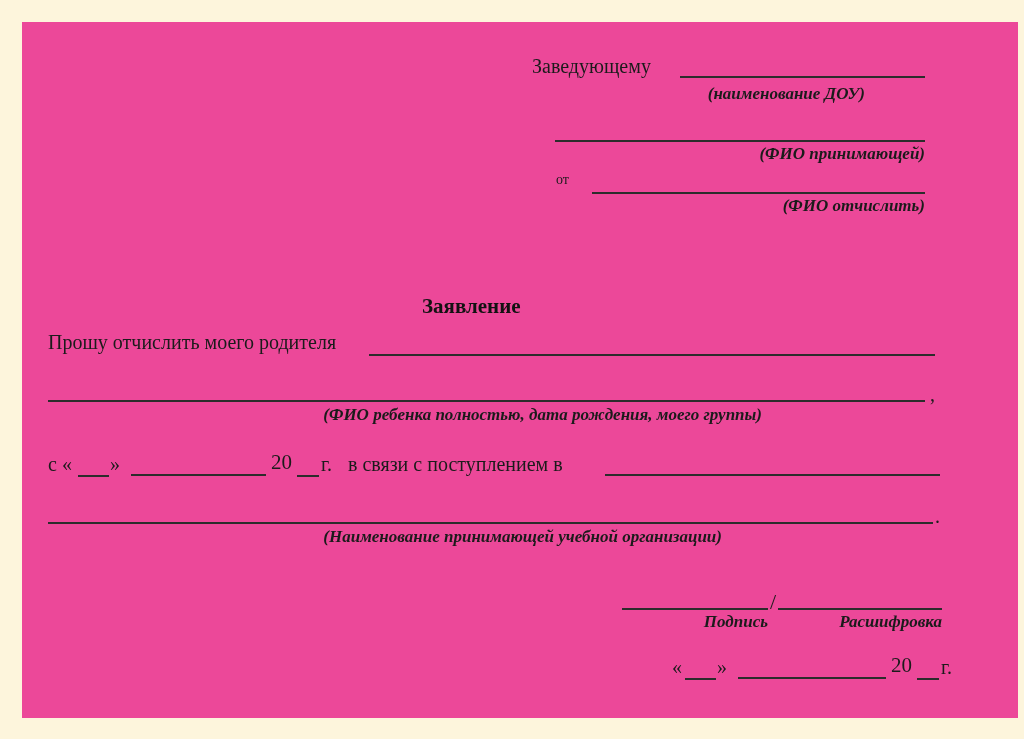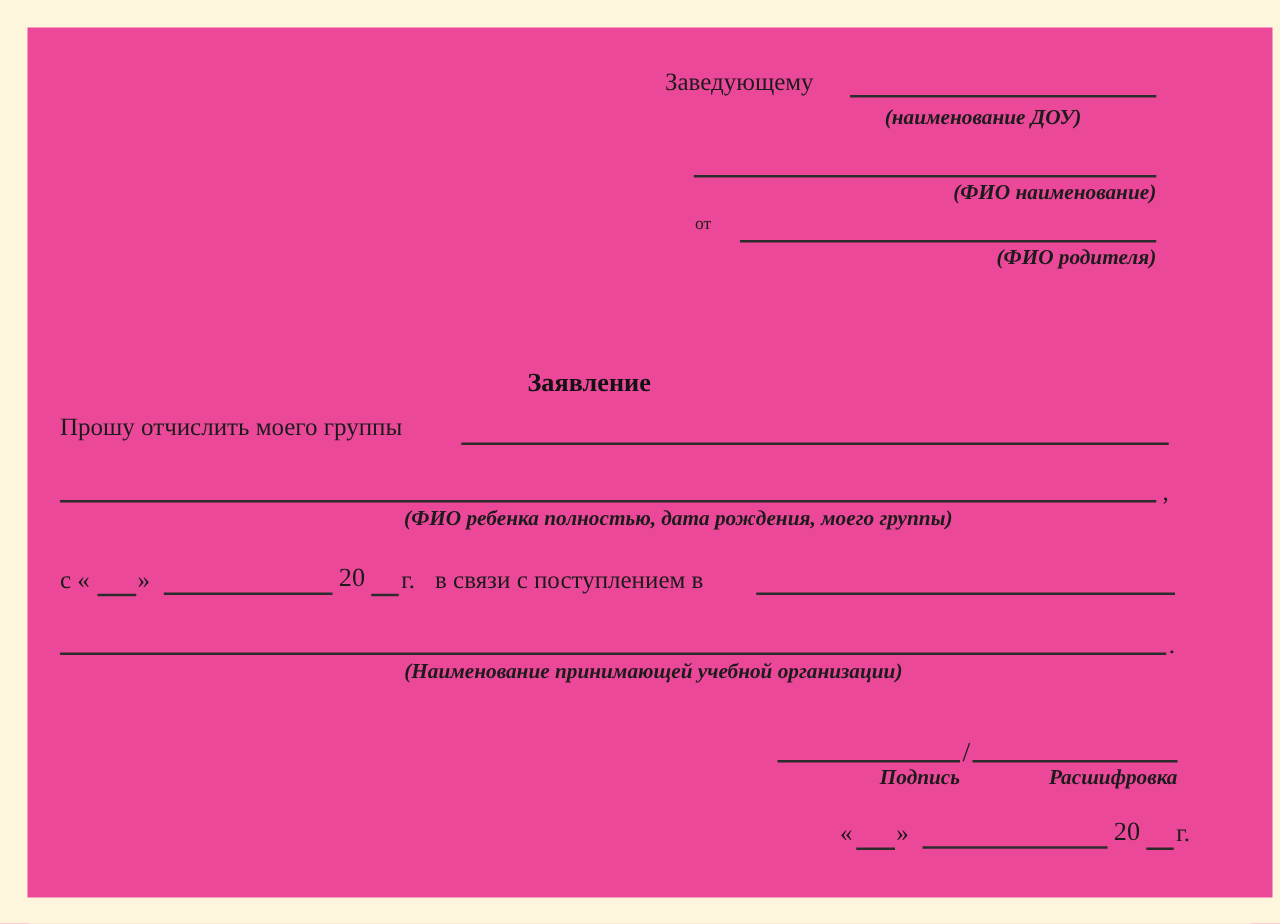--- a/index.html
+++ b/index.html
@@ -83,31 +83,31 @@
   <div class="page">
 
     <div>
 
       <span class="abs txt" style="left:510px; top:34px; font-size:20px;">Заведующему</span>
       <div class="rule" style="left:658px; top:54px; width:245px;"></div>
 
       <span class="cap" style="left:598px; top:62px; width:245px;">(наименование ДОУ)</span>
 
       <div class="rule" style="left:533px; top:118px; width:370px;"></div>
-      <span class="cap" style="left:533px; top:122px; width:370px;">(ФИО наименование)</span>
+      <span class="cap" style="left:533px; top:122px; width:370px;">(ФИО принимающей)</span>
 
       <span class="abs txt" style="left:534px; top:151px; font-size:14px;">от</span>
       <div class="rule" style="left:570px; top:170px; width:333px;"></div>
-      <span class="cap" style="left:570px; top:174px; width:333px;">(ФИО родителя)</span>
+      <span class="cap" style="left:570px; top:174px; width:333px;">(ФИО отчислить)</span>
     </div>
 
     <div class="title" style="left:400px; top:272px;">Заявление</div>
 
     <div>
-      <span class="abs txt" style="left:26px; top:310px; font-size:20px;">Прошу отчислить моего группы</span>
+      <span class="abs txt" style="left:26px; top:310px; font-size:20px;">Прошу отчислить моего родителя</span>
       <div class="rule" style="left:347px; top:332px; width:566px;"></div>
 
       <div class="rule" style="left:26px; top:378px; width:877px;"></div>
       <span class="abs txt" style="left:908px; top:362px; font-size:20px;">,</span>
       <span class="cap" style="left:190px; top:383px; width:550px;">(ФИО ребенка полностью, дата рождения, моего группы)</span>
     </div>
 
     <div>
       <span class="abs txt" style="left:26px; top:432px; font-size:20px;">с «</span>
 

